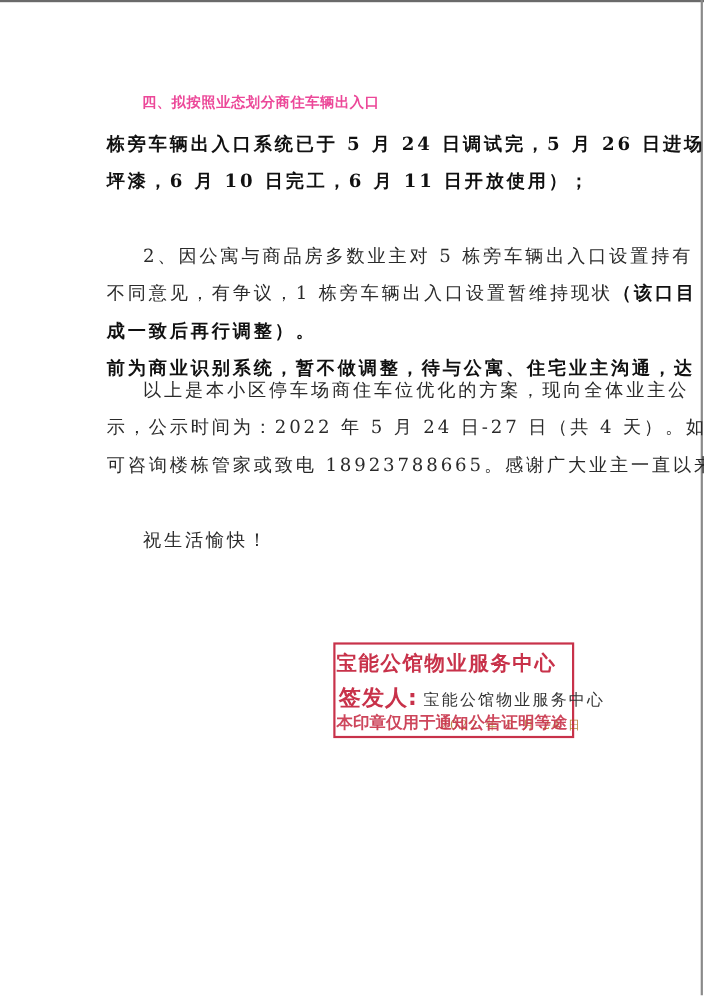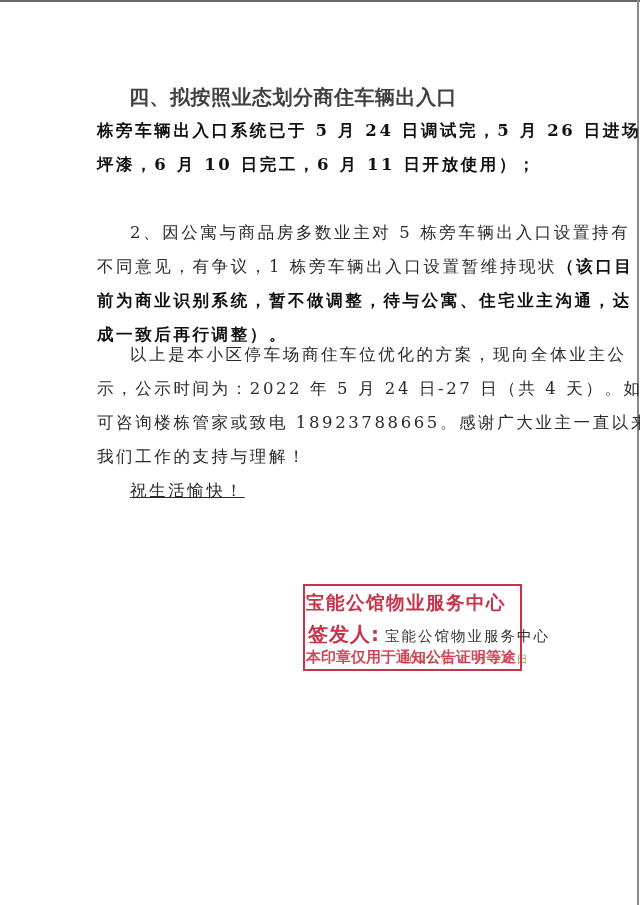--- a/index.html
+++ b/index.html
@@ -8,30 +8,30 @@
     background: #ffffff;
     font-family: "DejaVu Serif", "Liberation Serif", serif;
     color: #2a2a2a;
   }
   .top-border { position: absolute; left: 0; top: 0; width: 640px; height: 2px; background: #6a6a6a; }
   .right-border { position: absolute; right: 1px; top: 0; width: 2px; height: 905px; background: #8a8a8a; }
   .page { position: absolute; left: 97px; top: 80px; width: 452px; }
   .title {
     position: absolute; left: 32px; top: 4px; margin: 0;
     font-family: "DejaVu Sans", "Liberation Sans", sans-serif;
-    font-weight: bold; font-size: 20px; letter-spacing: 0.5px; color: #404040; white-space: nowrap;
+    font-weight: bold; font-size: 13px; letter-spacing: 0.5px; color: #ec4899; white-space: nowrap;
   }
   .para { position: absolute; left: 0; width: 452px; margin: 0; font-size: 16.5px; line-height: 34px; }
   .line { display: block; white-space: nowrap; letter-spacing: 2.6px; height: 34px; }
   .indent { padding-left: 33px; }
   .b { font-weight: bold; color: #111; }
   .p1 { top: 34px; }
   .p2 { top: 136px; }
   .p3 { top: 258px; }
-  .p4 { top: 394px; text-decoration: underline; }
+  .p4 { top: 394px; }
   .stamp {
     position: absolute; left: 303px; top: 584px; width: 219px; height: 87px;
     border: 2px solid #c8324a; box-sizing: border-box;
   }
   .stamp-title {
     position: absolute; left: 306px; top: 590px; white-space: nowrap;
     font-family: "DejaVu Sans", "Liberation Sans", sans-serif; font-weight: bold;
     font-size: 18.5px; letter-spacing: 1.5px; color: #c8324a;
   }
   .signer-row { position: absolute; left: 308px; top: 621px; white-space: nowrap; }
@@ -60,29 +60,28 @@
   <h2 class="title">四、拟按照业态划分商住车辆出入口</h2>
 
   <div class="para p1">
     <span class="line"><span></span><span class="b">栋旁车辆出入口系统已于 5 月 24 日调试完，5 月 26 日进场做地</span></span>
     <span class="line"><span></span><span class="b">坪漆，6 月 10 日完工，6 月 11 日开放使用）；</span></span>
   </div>
 
   <div class="para p2">
     <span class="line indent"><span>2、因公寓与商品房多数业主对 5 栋旁车辆出入口设置持有</span><span class="b"></span></span>
     <span class="line"><span>不同意见，有争议，1 栋旁车辆出入口设置暂维持现状</span><span class="b">（该口目</span></span>
+    <span class="line"><span></span><span class="b">成一致后再行调整）。</span></span>
     <span class="line"><span></span><span class="b">前为商业识别系统，暂不做调整，待与公寓、住宅业主沟通，达</span></span>
-    <span class="line"><span></span><span class="b">成一致后再行调整）。</span></span>
   </div>
 
   <div class="para p3">
     <span class="line indent">以上是本小区停车场商住车位优化的方案，现向全体业主公</span>
     <span class="line">示，公示时间为：2022 年 5 月 24 日-27 日（共 4 天）。如有疑问</span>
     <span class="line">可咨询楼栋管家或致电 18923788665。感谢广大业主一直以来对</span>
-    <span class="line">我们工作的支持与理解！</span>
   </div>
 
   <div class="para p4">
     <span class="line indent">祝生活愉快！</span>
   </div>
 </div>
 
 <div class="stamp"></div>
 <div class="stamp-title">宝能公馆物业服务中心</div>
 <div class="signer-row">

